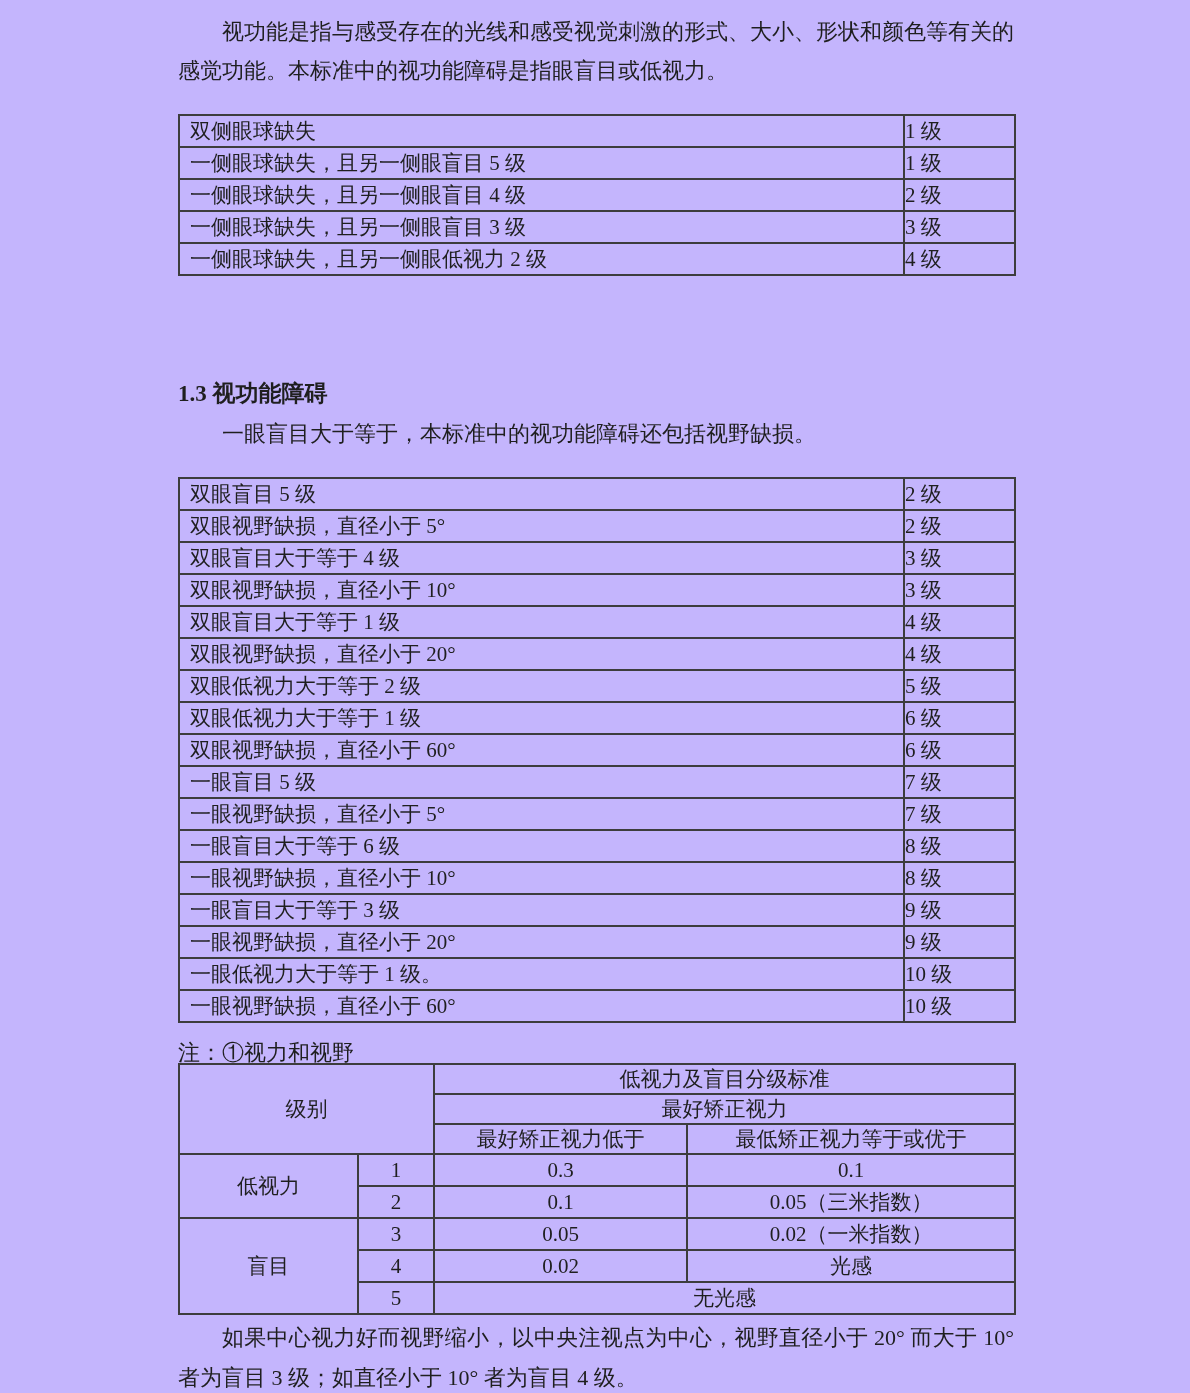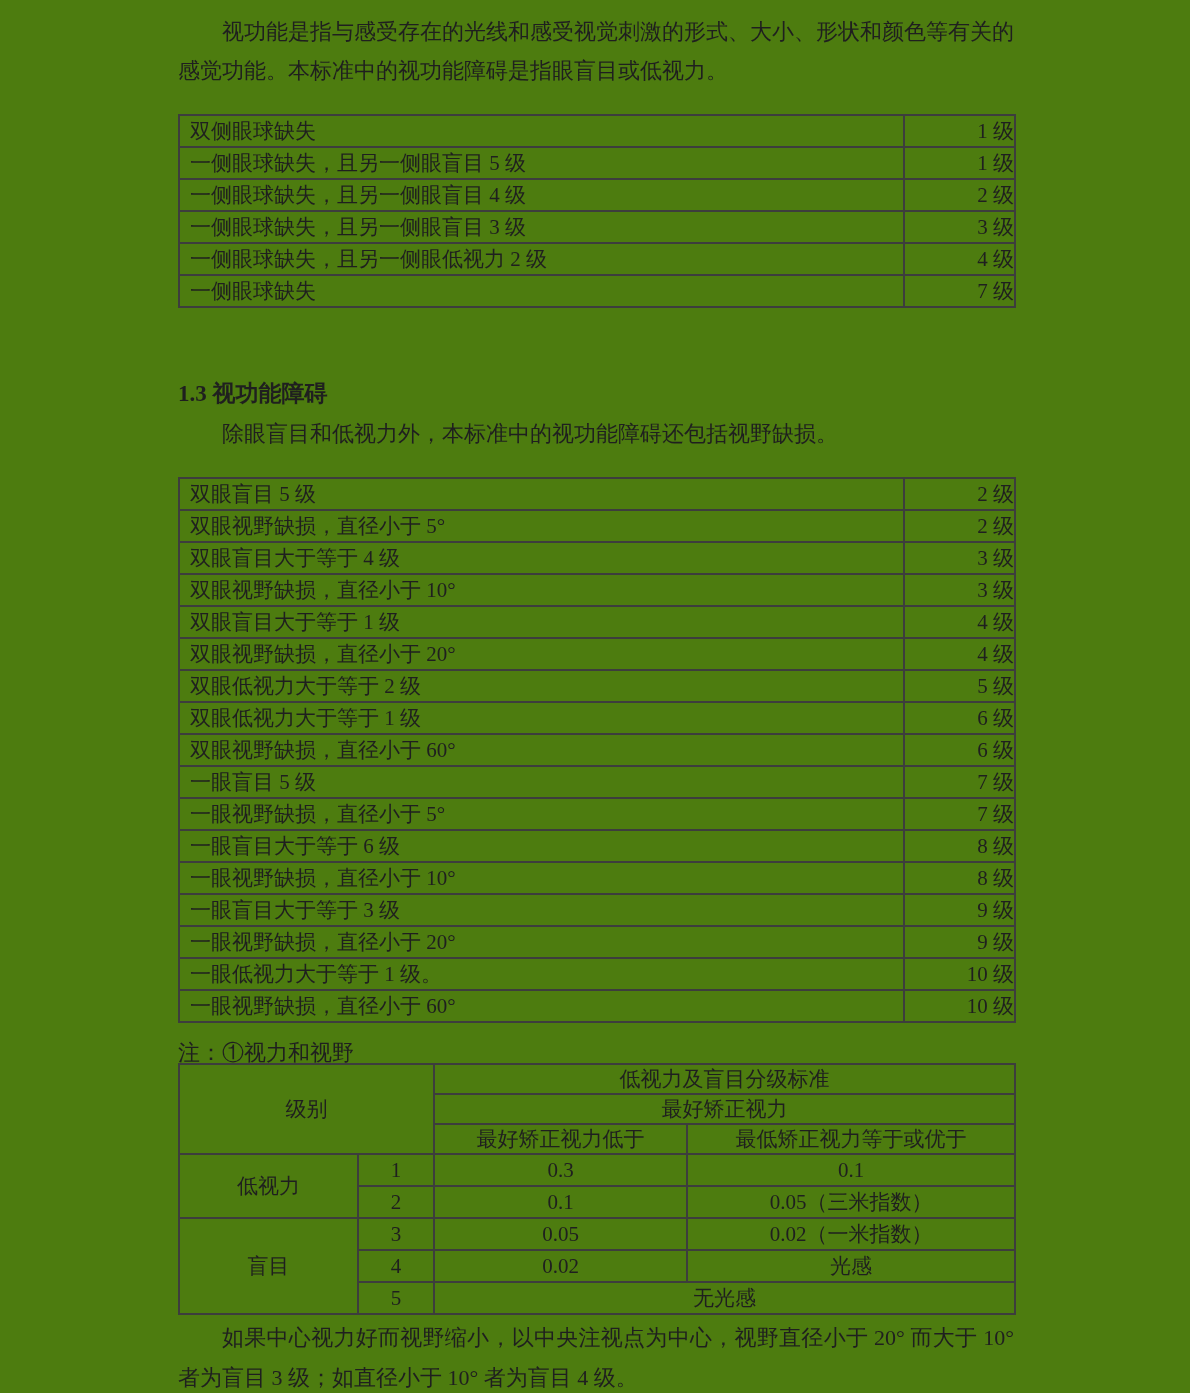--- a/index.html
+++ b/index.html
@@ -1,20 +1,20 @@
 <!DOCTYPE html>
 <html><head>
 <meta charset="utf-8">
 <style>
   html, body { margin: 0; padding: 0; background: #ffffff; }
   .page {
     position: relative;
     width: 1190px;
     height: 1393px;
-    background: #4d7c0f;
+    background: #c4b5fd;
     color: #1f1f1f;
     font-family: "Liberation Serif", "DejaVu Serif", serif;
     overflow: hidden;
   }
   .block { position: absolute; left: 178px; width: 836px; }
   p.bodytext {
     margin: 0;
     font-size: 22px;
     line-height: 39px;
     text-align: justify;
@@ -36,21 +36,21 @@
   table.doc td {
     border: 2px solid #3d3d3d;
     padding: 0;
     vertical-align: middle;
     overflow: hidden;
     white-space: nowrap;
   }
   
   table.twocol td { height: 30px; }
   table.twocol td.cond { text-align: left; padding-left: 10px; border-radius: 16px; }
-  table.twocol td.grade { text-align: right; font-family: Liberation Serif, serif; }
+  table.twocol td.grade { text-align: left; font-family: Liberation Serif, serif; }
   
   .note { font-size: 22px; line-height: 28px; }
   
   table.grading td { text-align: center; }
   table.grading td.hdr { height: 27px; }
   table.grading td.bodyc { height: 30px; }
 </style>
 </head>
 <body>
 
@@ -80,34 +80,30 @@
           <td class="grade">2 级</td>
         </tr>
         <tr>
           <td class="cond">一侧眼球缺失，且另一侧眼盲目 3 级</td>
           <td class="grade">3 级</td>
         </tr>
         <tr>
           <td class="cond">一侧眼球缺失，且另一侧眼低视力 2 级</td>
           <td class="grade">4 级</td>
         </tr>
-        <tr>
-          <td class="cond">一侧眼球缺失</td>
-          <td class="grade">7 级</td>
-        </tr>
       </tbody>
     </table>
   </div>
 
   <div class="block" style="top:380px;">
     <h2 class="section"><span>1.3</span>&nbsp;<span>视功能障碍</span></h2>
   </div>
 
   <div class="block" style="top:414px;">
-    <p class="bodytext">除眼盲目和低视力外，本标准中的视功能障碍还包括视野缺损。</p>
+    <p class="bodytext">一眼盲目大于等于，本标准中的视功能障碍还包括视野缺损。</p>
   </div>
 
   <div class="block" style="top:477px;">
     <table class="doc twocol">
       <colgroup>
           <col style="width:725px">
           <col style="width:111px">
         </colgroup>
       <tbody>
         <tr>

